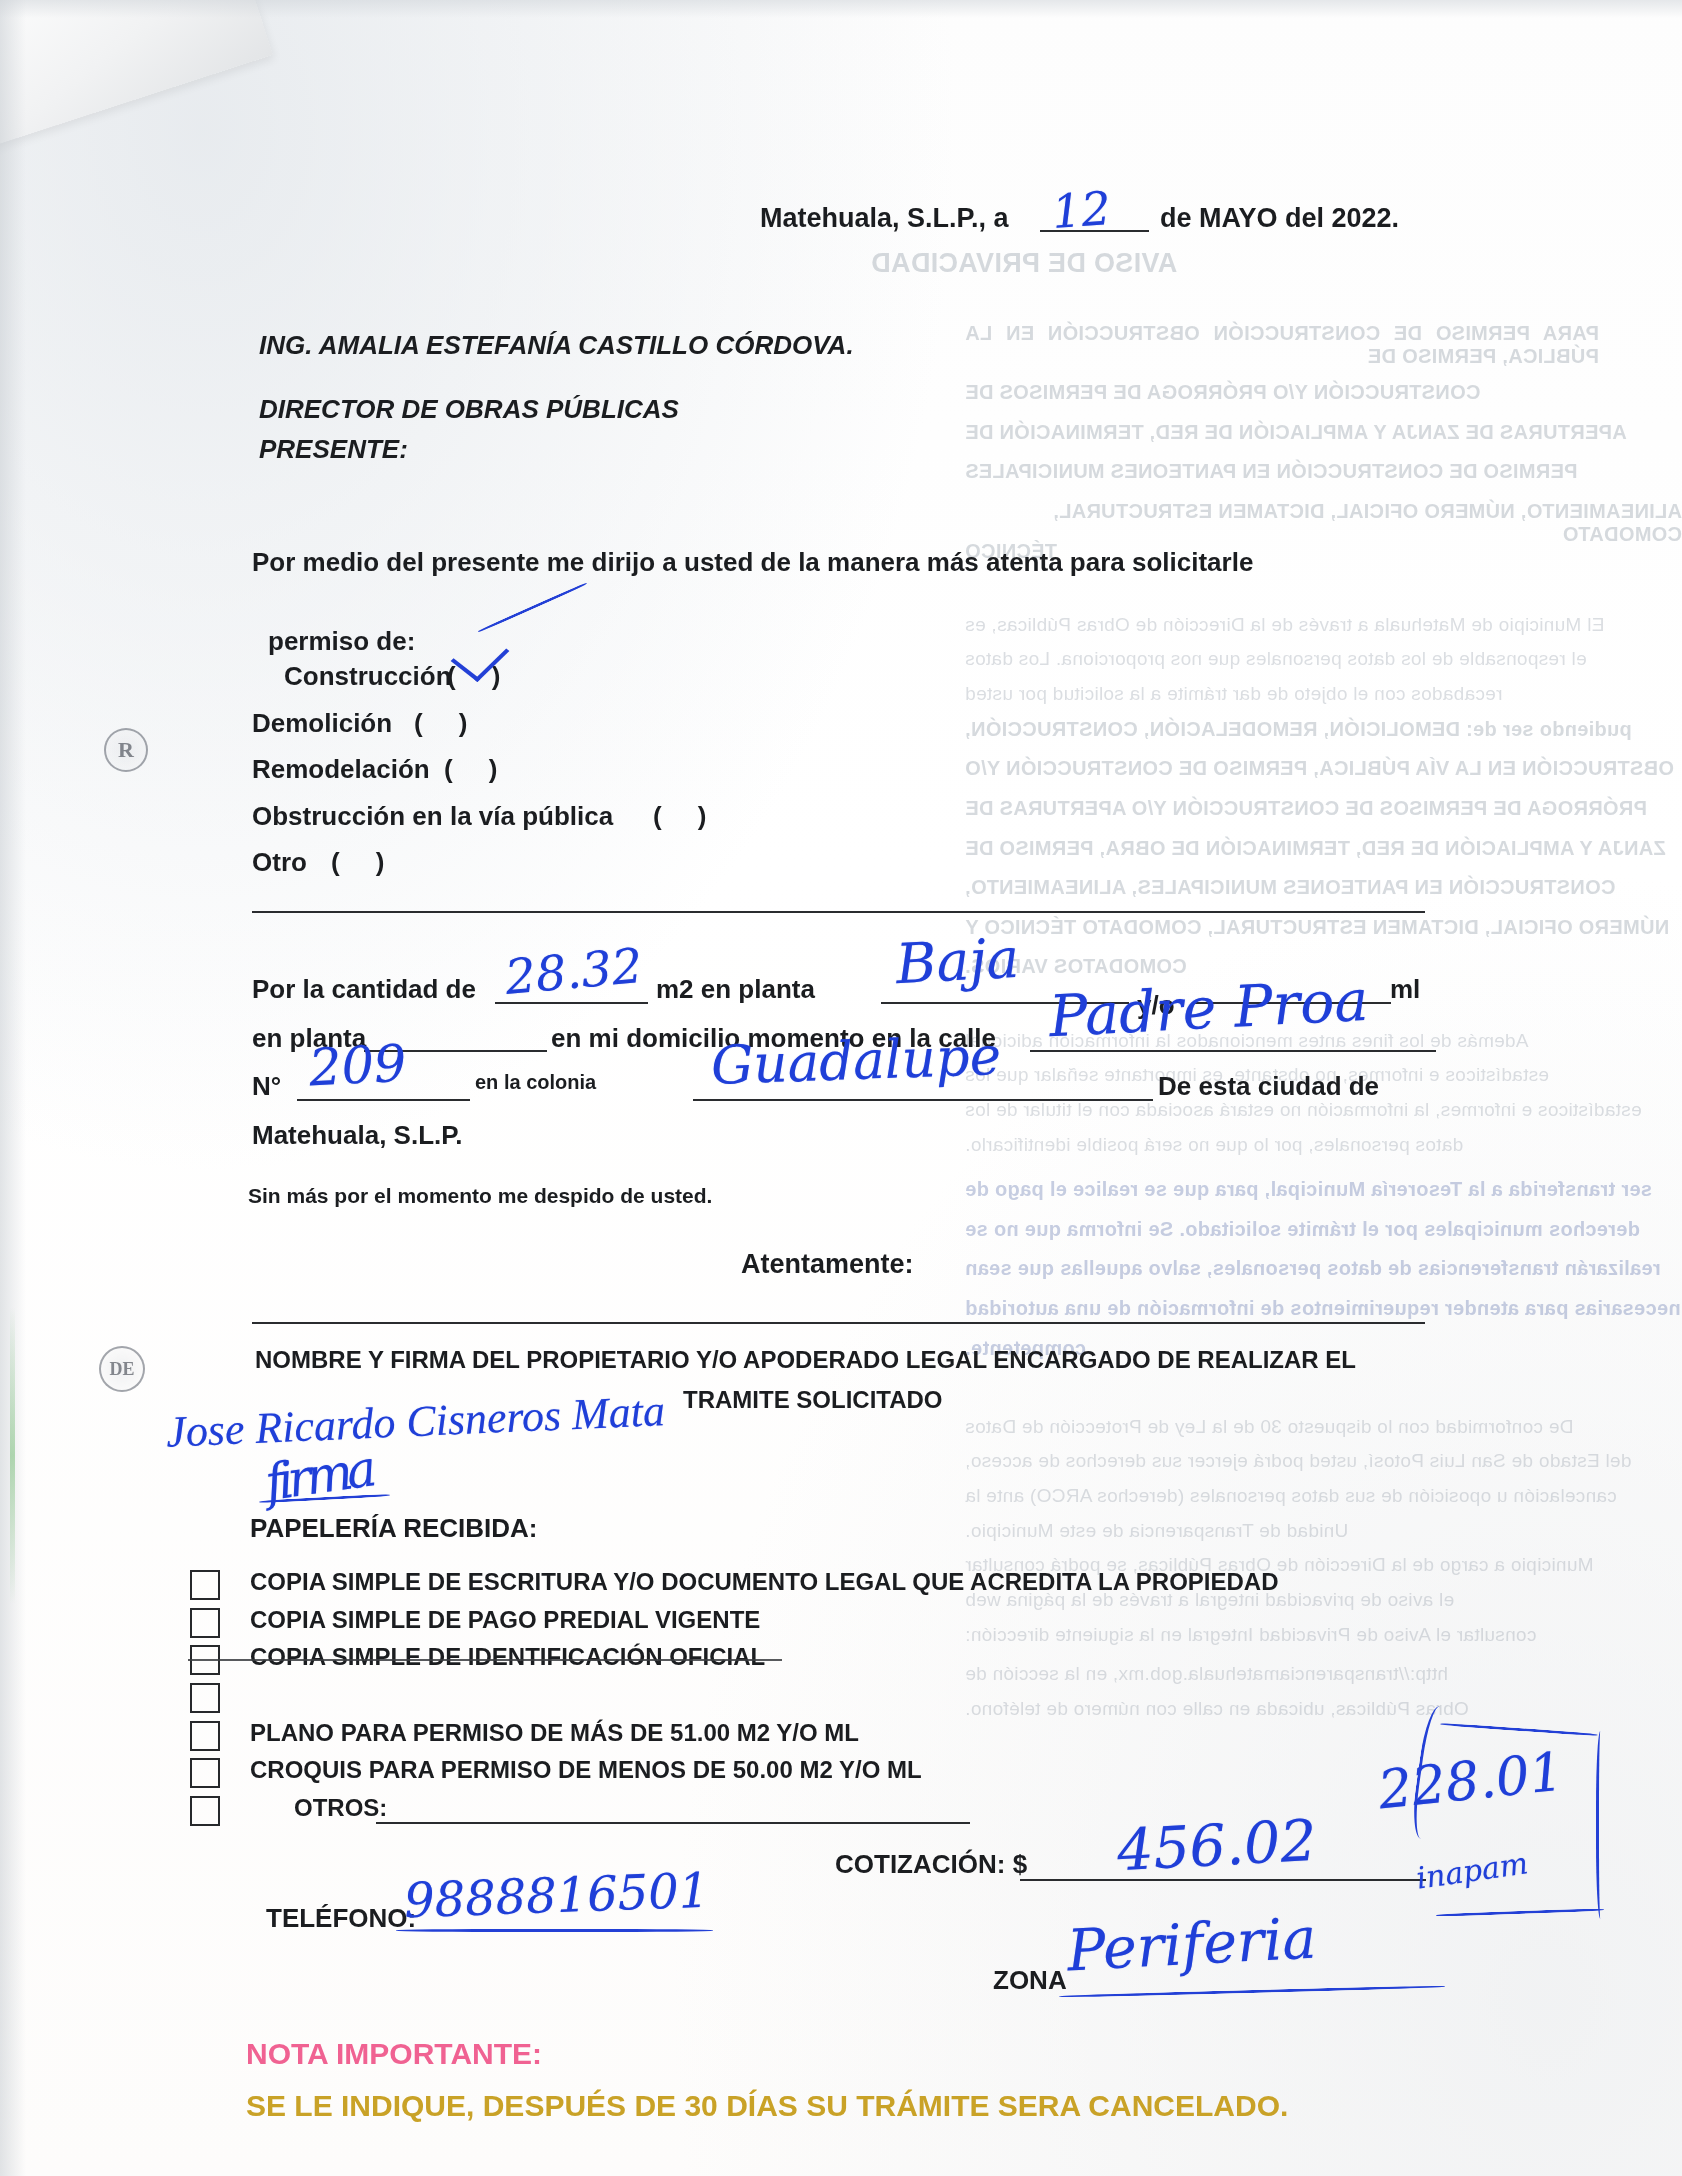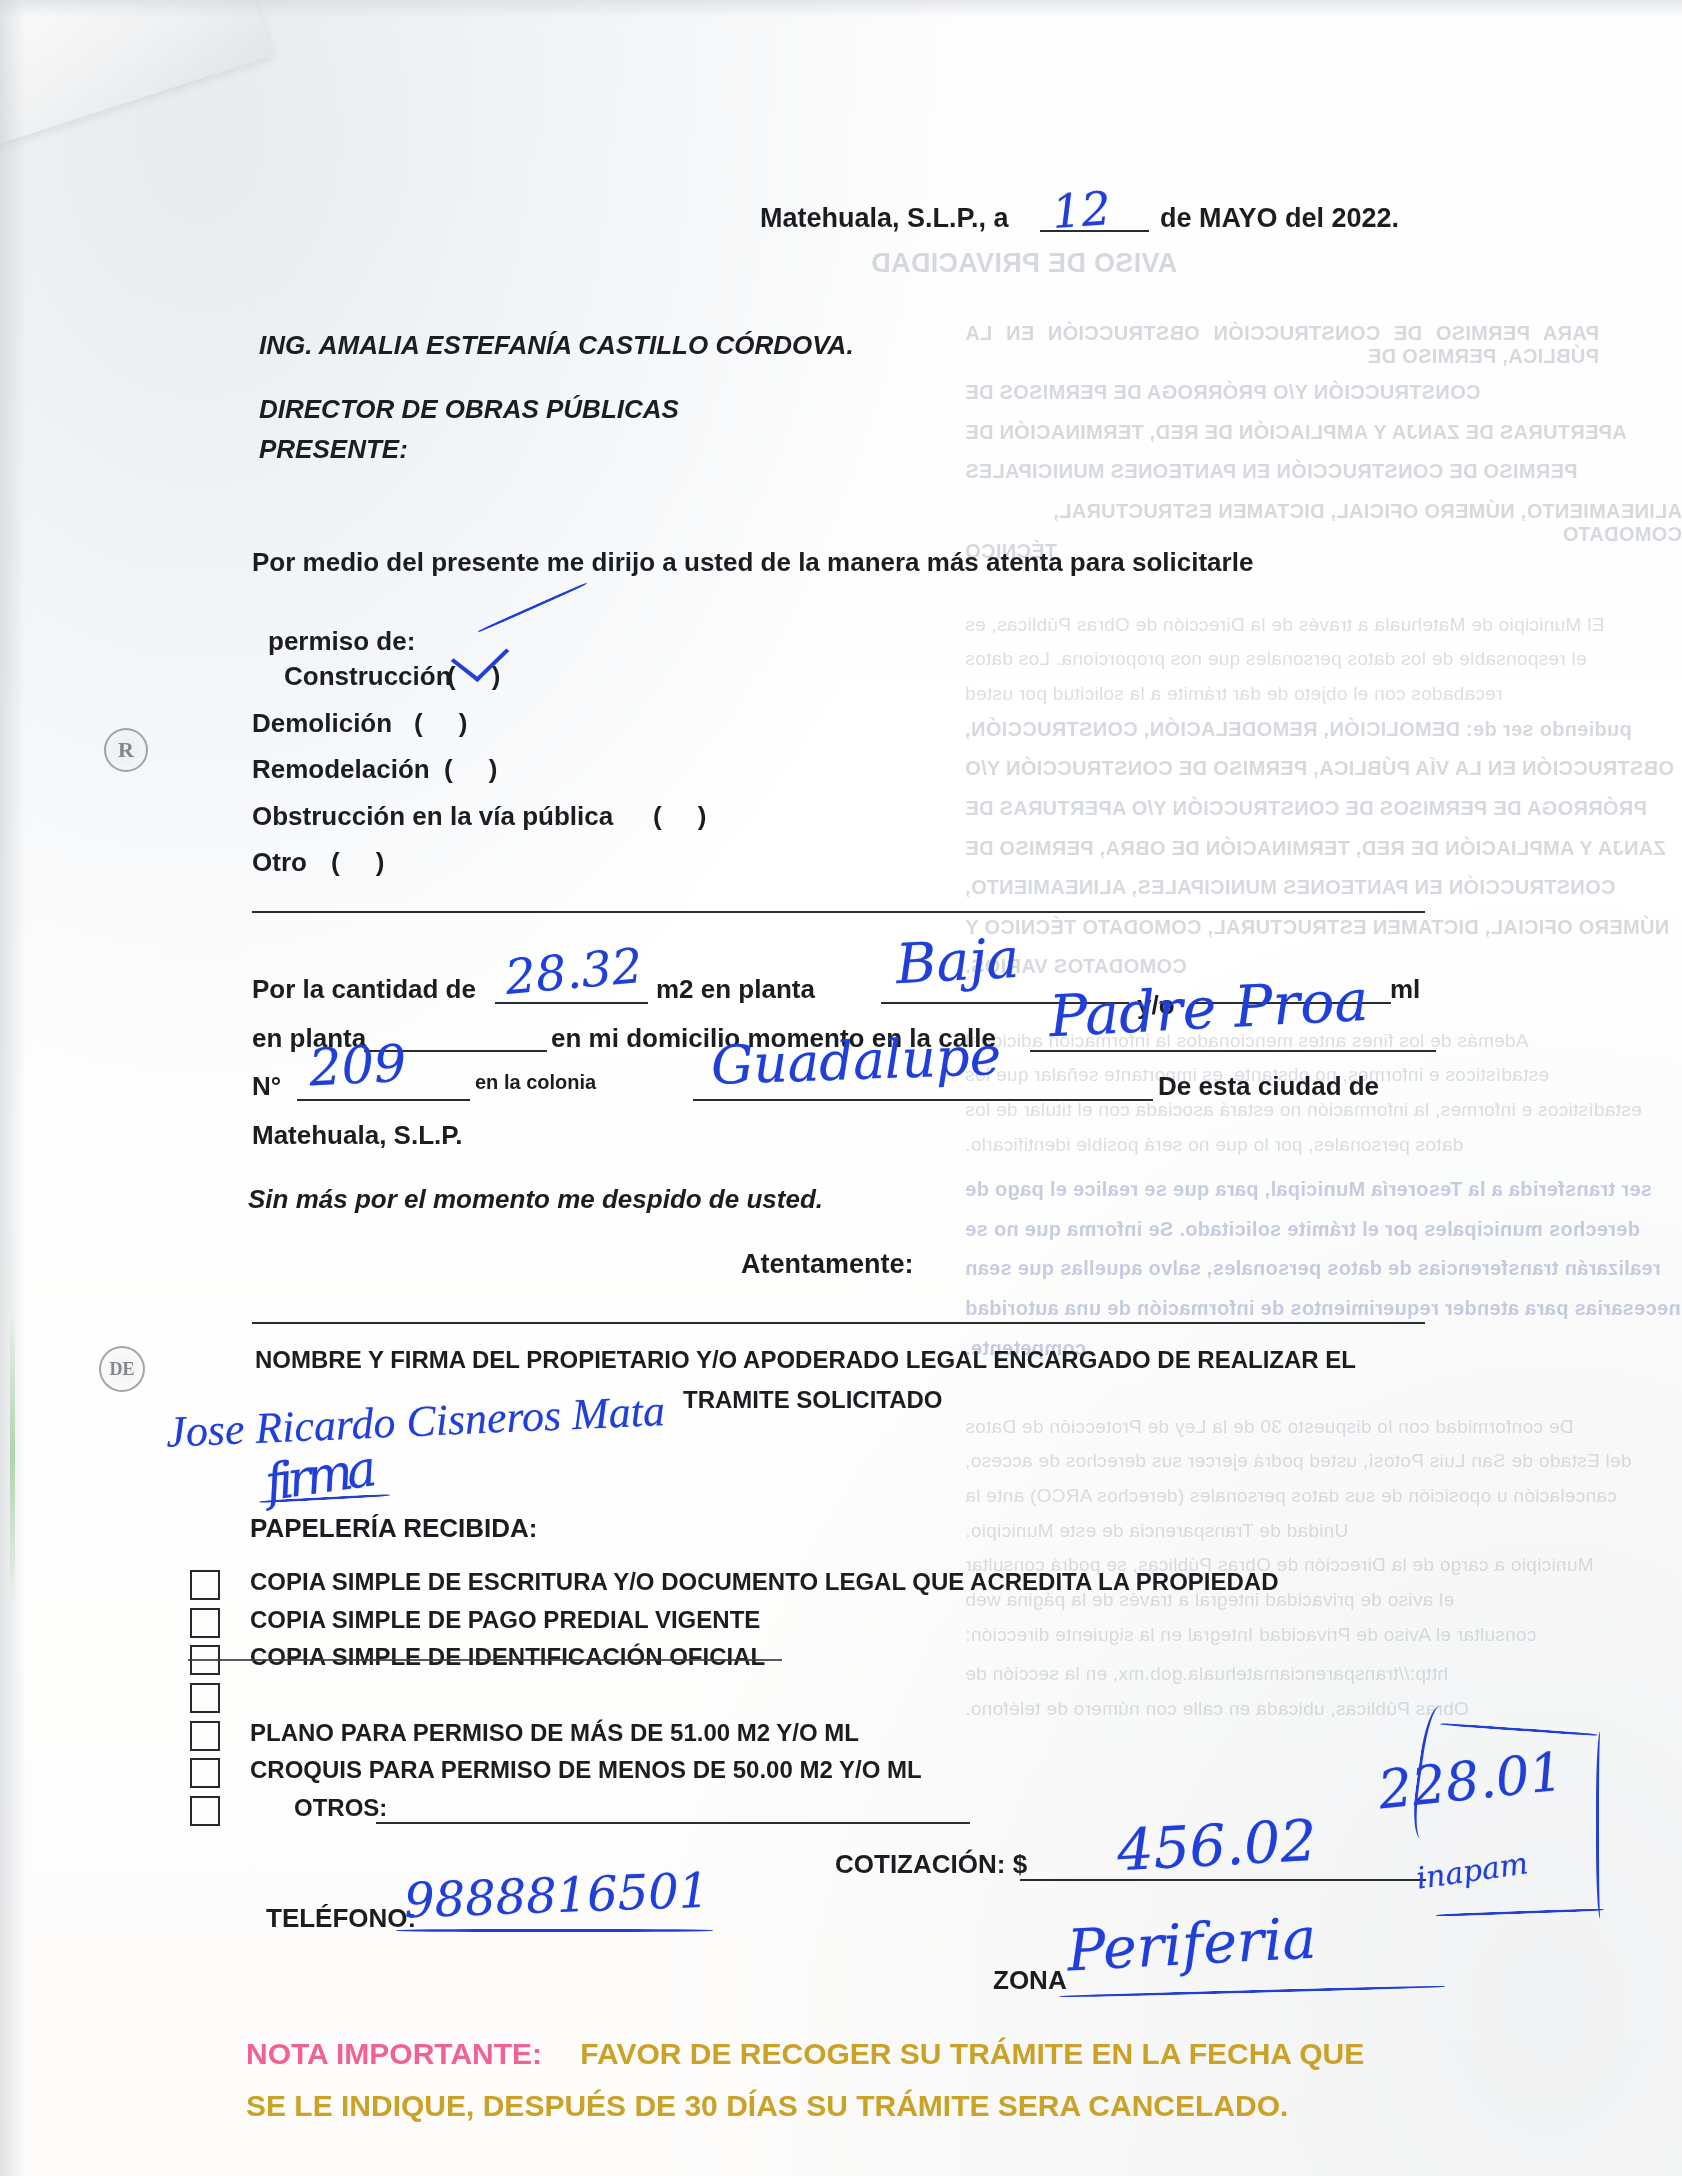--- a/index.html
+++ b/index.html
@@ -242,21 +242,21 @@
 
   <div class="t b" style="left:252px; top:1071px; font-size:26px;">N°</div>
   <div class="hw" style="left:309px; top:1036px; font-size:51px; transform:rotate(-3deg);">209</div>
   <div class="line" style="left:297px; top:1099px; width:173px;"></div>
   <div class="t b" style="left:475px; top:1071px; font-size:20px;">en la colonia</div>
   <div class="hw" style="left:711px; top:1030px; font-size:53px; transform:rotate(-2deg);">Guadalupe</div>
   <div class="line" style="left:693px; top:1099px; width:460px;"></div>
   <div class="t b" style="left:1158px; top:1071px; font-size:26px;">De esta ciudad de</div>
   <div class="t b" style="left:252px; top:1120px; font-size:26px;">Matehuala, S.L.P.</div>
 
-  <div class="t b" style="left:248px; top:1184px; font-size:26px;font-style:italic;">Sin más por el momento me despido de usted.</div>
+  <div class="t b" style="left:248px; top:1184px; font-size:21px;">Sin más por el momento me despido de usted.</div>
 
   <div class="t b" style="left:741px; top:1249px; font-size:27px;">Atentamente:</div>
 
   <div class="line" style="left:252px; top:1322px; width:1173px;"></div>
 
   <div class="t b" style="left:255px; top:1346px; font-size:24px;">NOMBRE Y FIRMA DEL PROPIETARIO Y/O APODERADO LEGAL ENCARGADO DE REALIZAR EL</div>
   <div class="t b" style="left:683px; top:1386px; font-size:24px;">TRAMITE SOLICITADO</div>
 
   <div class="hw hw2" style="left:166px; top:1396px; font-size:44px; transform:rotate(-2.5deg);">Jose Ricardo Cisneros Mata</div>
   <div class="hw" style="left:265px; top:1447px; font-size:50px; transform:rotate(-8deg); letter-spacing:-6px;">firma</div>
@@ -298,17 +298,16 @@
 
   <div class="t b" style="left:246px; top:1903px; font-size:26px;margin-left:20px;">TELÉFONO:</div>
   <div class="hw" style="left:404px; top:1867px; font-size:48px; transform:rotate(-2deg);">9888816501</div>
   <div class="pen-line" style="left:396px; top:1929px; width:317px;"></div>
 
   <div class="t b" style="left:993px; top:1965px; font-size:26px;">ZONA</div>
   <div class="hw" style="left:1067px; top:1911px; font-size:57px; transform:rotate(-3deg);">Periferia</div>
   <div class="pen-line" style="left:1059px; top:1990px; width:386px; transform:rotate(-1.5deg);"></div>
 
   <div class="nota" style="left:246px; top:2037px; font-size:30px; color:#f06292;">NOTA IMPORTANTE:</div>
-  <div class="nota" style="left:572px; top:2037px; font-size:30px; color:#c9a227;"> FAVOR DE RECOGER SU TRÁMITE EN LA FECHA QUE</div>
   <div class="nota" style="left:246px; top:2089px; font-size:30px; color:#c9a227;">SE LE INDIQUE, DESPUÉS DE 30 DÍAS SU TRÁMITE SERA CANCELADO.</div>
 
 </div>
 
 
 </body></html>

